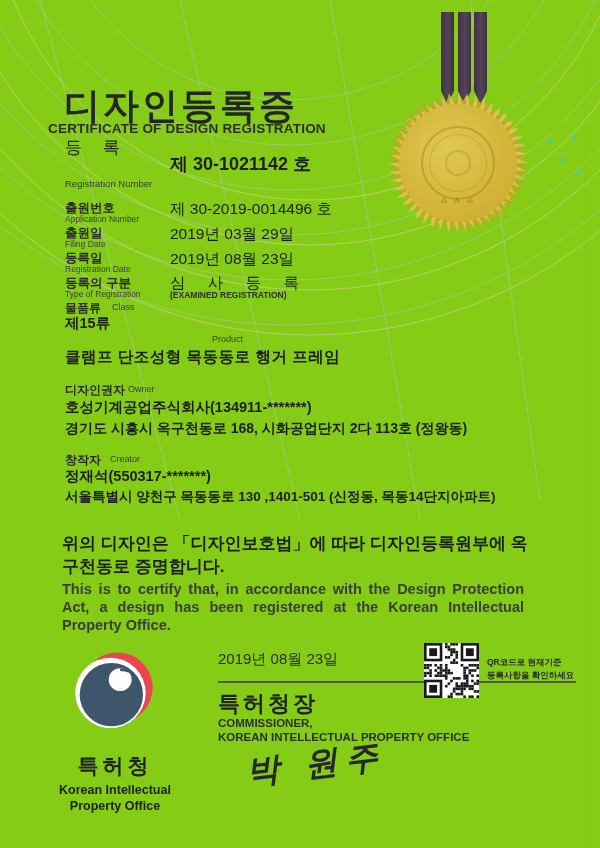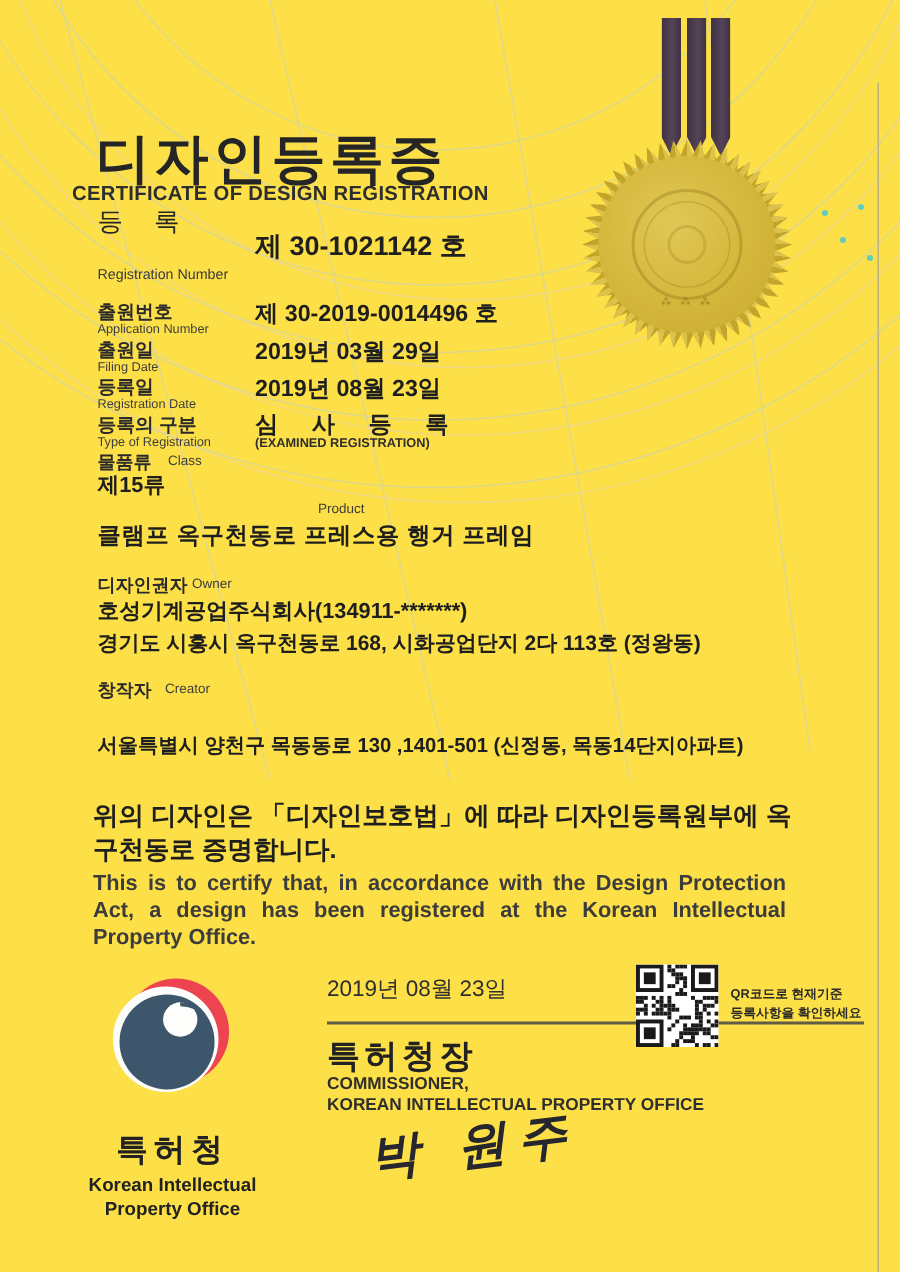--- a/index.html
+++ b/index.html
@@ -1,20 +1,20 @@
 <!DOCTYPE html>
 <html><head>
 <meta charset="utf-8">
 <style>
   * { margin:0; padding:0; box-sizing:border-box; }
   html,body { background:#ffffff; }
   body { font-family:"Liberation Sans","DejaVu Sans",sans-serif; }
   .certificate {
     position:relative; width:600px; height:848px;
-    background:#fde047; overflow:hidden; margin:0 auto;
+    background:#84cc16; overflow:hidden; margin:0 auto;
   }
   .abs { position:absolute; }
 
   
   .guilloche { left:0; top:0; pointer-events:none; }
   .scan-edge-right { left:585px; top:55px; width:1px; height:793px; background:#9b9b9b; opacity:.65; }
   .cyan-dot { width:4px; height:4px; border-radius:50%; background:#35c8dc; opacity:.8; }
 
   
   .ribbon { top:12px; width:13px; height:92px; background:linear-gradient(90deg,#3f3242,#554459 55%,#3f3242); 
@@ -39,21 +39,21 @@
   .title-en { left:48px; top:121px; font-size:13.5px; font-weight:bold; color:#2e2e2e; letter-spacing:.2px; }
 
   
   .reg-label   { left:65px; top:136px; font-size:17px; font-weight:normal; color:#252525; letter-spacing:8px; }
   .reg-label-en{ left:65px; top:178px; font-size:9.5px; color:#3a3a3a; }
   .reg-value   { left:170px; top:152px; font-size:18px; font-weight:bold; color:#1f1f1f; }
 
   
   .fld-ko { font-size:12.5px; font-weight:bold; color:#2a2a2a; }
   .fld-en { font-size:8.5px; color:#3d3d3d; }
-  .fld-val{ font-size:15.5px; font-weight:bold; color:#1e1e1e; left:170px;text-align:center; }
+  .fld-val{ font-size:15.5px; font-weight:normal; color:#1e1e1e; left:170px;text-align:center; }
   .f1k{left:65px;top:200px;} .f1e{left:65px;top:214px;} .f1v{top:199px;}
   .f2k{left:65px;top:225px;} .f2e{left:65px;top:239px;} .f2v{top:224px;}
   .f3k{left:65px;top:250px;} .f3e{left:65px;top:264px;} .f3v{top:249px;}
   .f4k{left:65px;top:275px;} .f4e{left:65px;top:289px;} .f4v{top:273px;letter-spacing:9px;}
   .f4sub{ left:170px; top:290px; font-size:8.5px; font-weight:bold; color:#2e2e2e; }
 
   
   .cls-label   { left:65px; top:300px; font-size:12px; font-weight:bold; color:#2a2a2a; }
   .cls-label-en{ left:112px; top:302px; font-size:9px; color:#3d3d3d; }
   .cls-value   { left:65px; top:314px; font-size:14.5px; font-weight:bold; color:#1e1e1e; }
@@ -157,29 +157,30 @@
 
   <div class="abs fld-ko f4k">등록의 구분</div>
   <div class="abs fld-en f4e">Type of Registration</div>
   <div class="abs fld-val f4v">심 사 등 록</div>
   <div class="abs f4sub">(EXAMINED REGISTRATION)</div>
 
   <div class="abs cls-label">물품류</div>
   <div class="abs cls-label-en">Class</div>
   <div class="abs cls-value">제15류</div>
   <div class="abs prd-label-en">Product</div>
-  <div class="abs prd-value">클램프 옥구천동로 프레스용 행거 프레임</div>
+  <div class="abs prd-value">클램프 단조성형 목동동로 행거 프레임</div>
 
   <div class="abs own-label">디자인권자</div>
   <div class="abs own-label-en">Owner</div>
   <div class="abs own-name">호성기계공업주식회사(134911-*******)</div>
   <div class="abs own-addr">경기도 시흥시 옥구천동로 168, 시화공업단지 2다 113호 (정왕동)</div>
 
   <div class="abs cre-label">창작자</div>
   <div class="abs cre-label-en">Creator</div>
+  <div class="abs cre-name">정재석(550317-*******)</div>
   <div class="abs cre-addr">서울특별시 양천구 목동동로 130 ,1401-501 (신정동, 목동14단지아파트)</div>
 
   <div class="abs stmt-ko">위의 디자인은 「디자인보호법」에 따라 디자인등록원부에 옥구천동로 증명합니다.</div>
   <div class="abs stmt-en">This is to certify that, in accordance with the Design Protection Act, a design has been registered at the Korean Intellectual Property Office.</div>
 
   <svg class="abs logo" viewBox="0 0 100 100">
     <circle cx="54" cy="45" r="40" fill="#ee4450"></circle>
     <circle cx="46" cy="51" r="40" fill="#fdfdfb"></circle>
     <circle cx="47" cy="53" r="36" fill="#3e566b"></circle>
     <circle cx="57" cy="36" r="13" fill="#fdfdfb"></circle>

